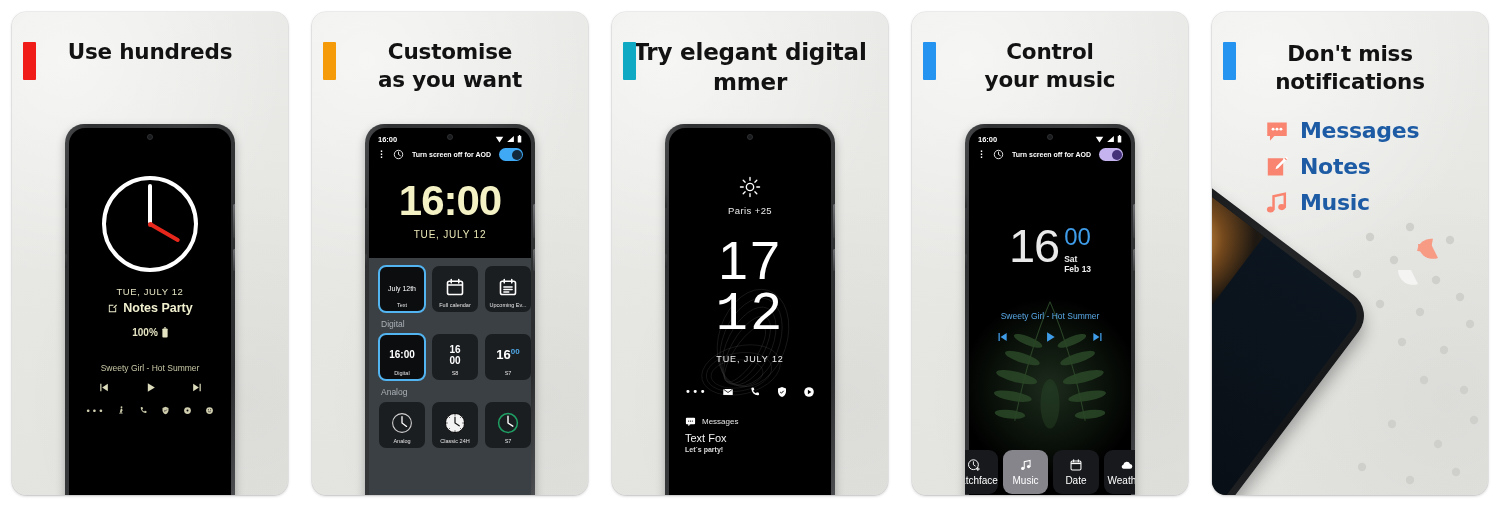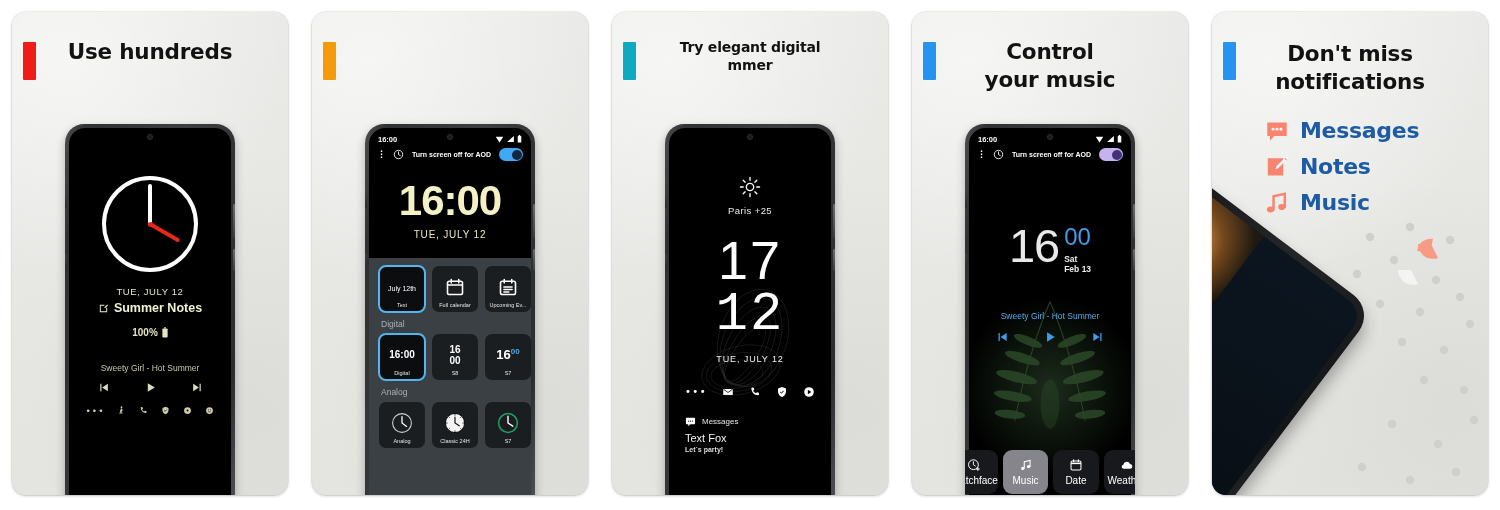--- a/index.html
+++ b/index.html
@@ -45,21 +45,21 @@
     position: relative;
     z-index: 4;
     margin: 26px 16px 0 16px;
     text-align: center;
     font-weight: 700;
     font-size: 21.5px;
     line-height: 1.30;
     color: #121212;
     letter-spacing: -0.2px;
   }
-  .card-title.small { font-size: 14px; }
+  .card-title.small { font-size: 23px; }
 
   
   .phone {
     position: absolute;
     left: 50%;
     transform: translateX(-50%);
     width: 170px;
     border-radius: 19px 19px 0 0;
     background: linear-gradient(100deg, #4a4c4e 0%, #2e3032 10%, #3c3e40 50%, #2a2c2e 88%, #55575a 100%);
     padding: 4px 4px 0 4px;
@@ -271,21 +271,21 @@
           <div class="hand-cap"></div>
         </div>
 
         <div class="p1-date">TUE, JULY 12</div>
 
         <div class="p1-event">
           <svg width="11" height="11" viewBox="0 0 24 24">
             <path d="M4 4h10v2H6v12h12v-8h2v10H4z" fill="#f1f0cf"></path>
             <path d="M14 9l6-6 2 2-6 6h-2z" fill="#f1f0cf"></path>
           </svg>
-          <span>Summer Notes</span>
+          <span>Notes Party</span>
         </div>
 
         <div class="p1-batt">
           <span>100%</span>
           <svg width="6" height="11" viewBox="0 0 8 14">
             <rect x="0.5" y="1.5" width="7" height="12" rx="1.3" fill="#e4e3c2"></rect>
             <rect x="2.6" y="0" width="2.8" height="1.6" rx="0.6" fill="#e4e3c2"></rect>
           </svg>
         </div>
 
@@ -327,20 +327,24 @@
               <path d="M8.2 14.5c1 1.4 6.6 1.4 7.6 0" stroke="#000" stroke-width="1.5" fill="none"></path>
             </svg>
         </div>
       </div>
     </div>
   </div>
 
   <div class="card">
     <div class="card-noise"></div>
     <div class="accent-bar" style="background:#f59b09"></div>
+    <div class="card-title">
+      <span>Customise</span><br>
+      <span>as you want</span>
+    </div>
 
     <div class="phone p2-phone">
       <div class="side-btn" style="top:80px;height:34px;"></div>
       <div class="side-btn" style="top:125px;height:22px;"></div>
       <div class="side-btn2" style="top:70px;height:14px;"></div>
       <div class="side-btn2" style="top:130px;height:14px;"></div>
       <div class="screen">
         <div class="camera-dot"></div>
 
         <div class="statusbar">

